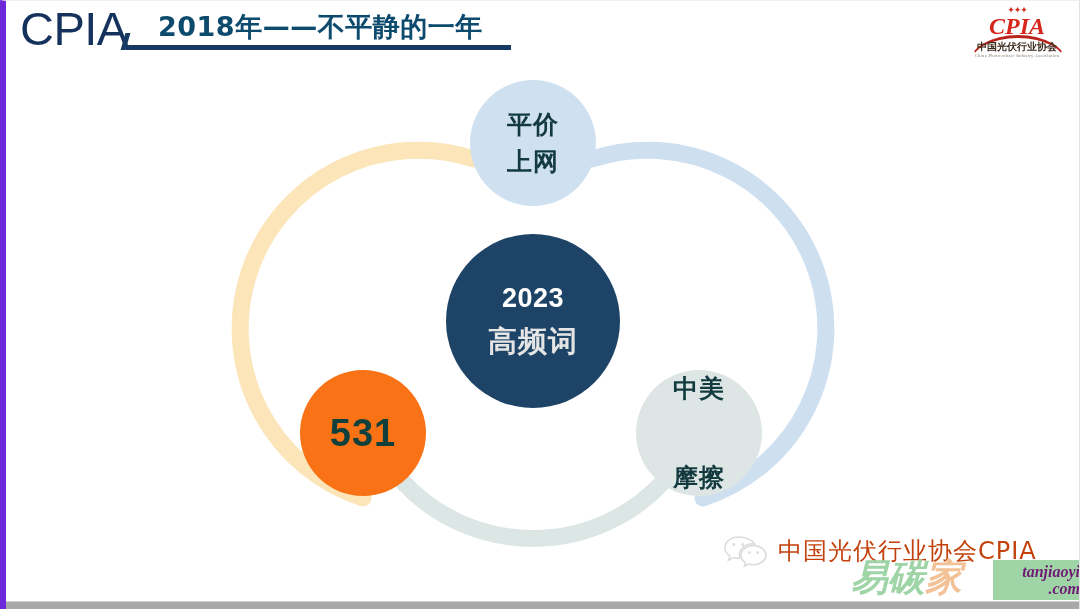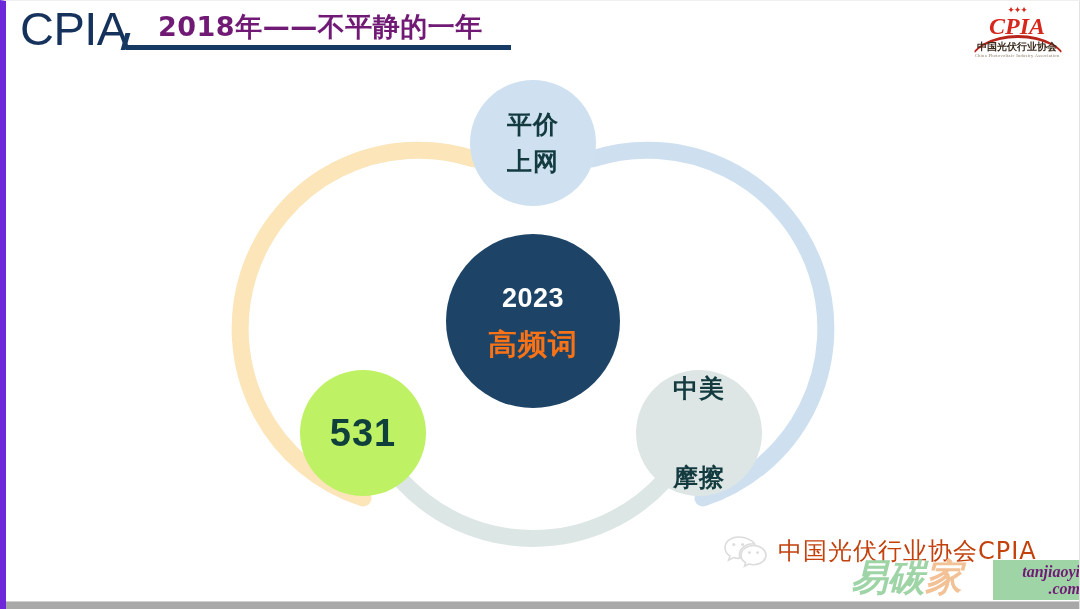--- a/index.html
+++ b/index.html
@@ -39,21 +39,21 @@
     color: #15325c;
     line-height: 52px;
     white-space: nowrap;
   }
   #header-title {
     position: absolute;
     left: 152px; top: 9px;
     font-family: "DejaVu Sans", "Liberation Sans", sans-serif;
     font-size: 27px;
     font-weight: 700;
-    color: #701a75;
+    color: #0c4a6e;
     letter-spacing: 0.5px;
     line-height: 34px;
     white-space: nowrap;
     text-align: right;
   }
   #header-rule {
     position: absolute;
     left: 120px; top: 44px;
     width: 385px; height: 5px;
     background: #163a63;
@@ -161,37 +161,37 @@
   #node-center .nc-year {
     font-family: "Liberation Sans", "DejaVu Sans", sans-serif;
     font-size: 27px;
     font-weight: 700;
     color: #ffffff;
     line-height: 32px;
     margin-bottom: 13px;
     letter-spacing: 0.5px;
   }
   #node-center .nc-word {
-    font-family: Liberation Sans, sans-serif;
+    font-family: Liberation Mono, monospace;
     font-size: 29px;
     font-weight: 700;
-    color: #f97316;
+    color: #e5e5e5;
     line-height: 34px;
     letter-spacing: 1px;
   }
 
   #node-top {
     left: 464px; top: 79px;
     width: 126px; height: 126px;
     background: #cfe1f0;
   }
   #node-left {
     left: 294px; top: 369px;
     width: 126px; height: 126px;
-    background: #bef264;
+    background: #f97316;
   }
   #node-right {
     left: 630px; top: 369px;
     width: 126px; height: 126px;
     background: #dde6e4;
     justify-content: space-between;
   }
   #node-top .node-line,
   #node-right .node-line {
     font-size: 25px;

